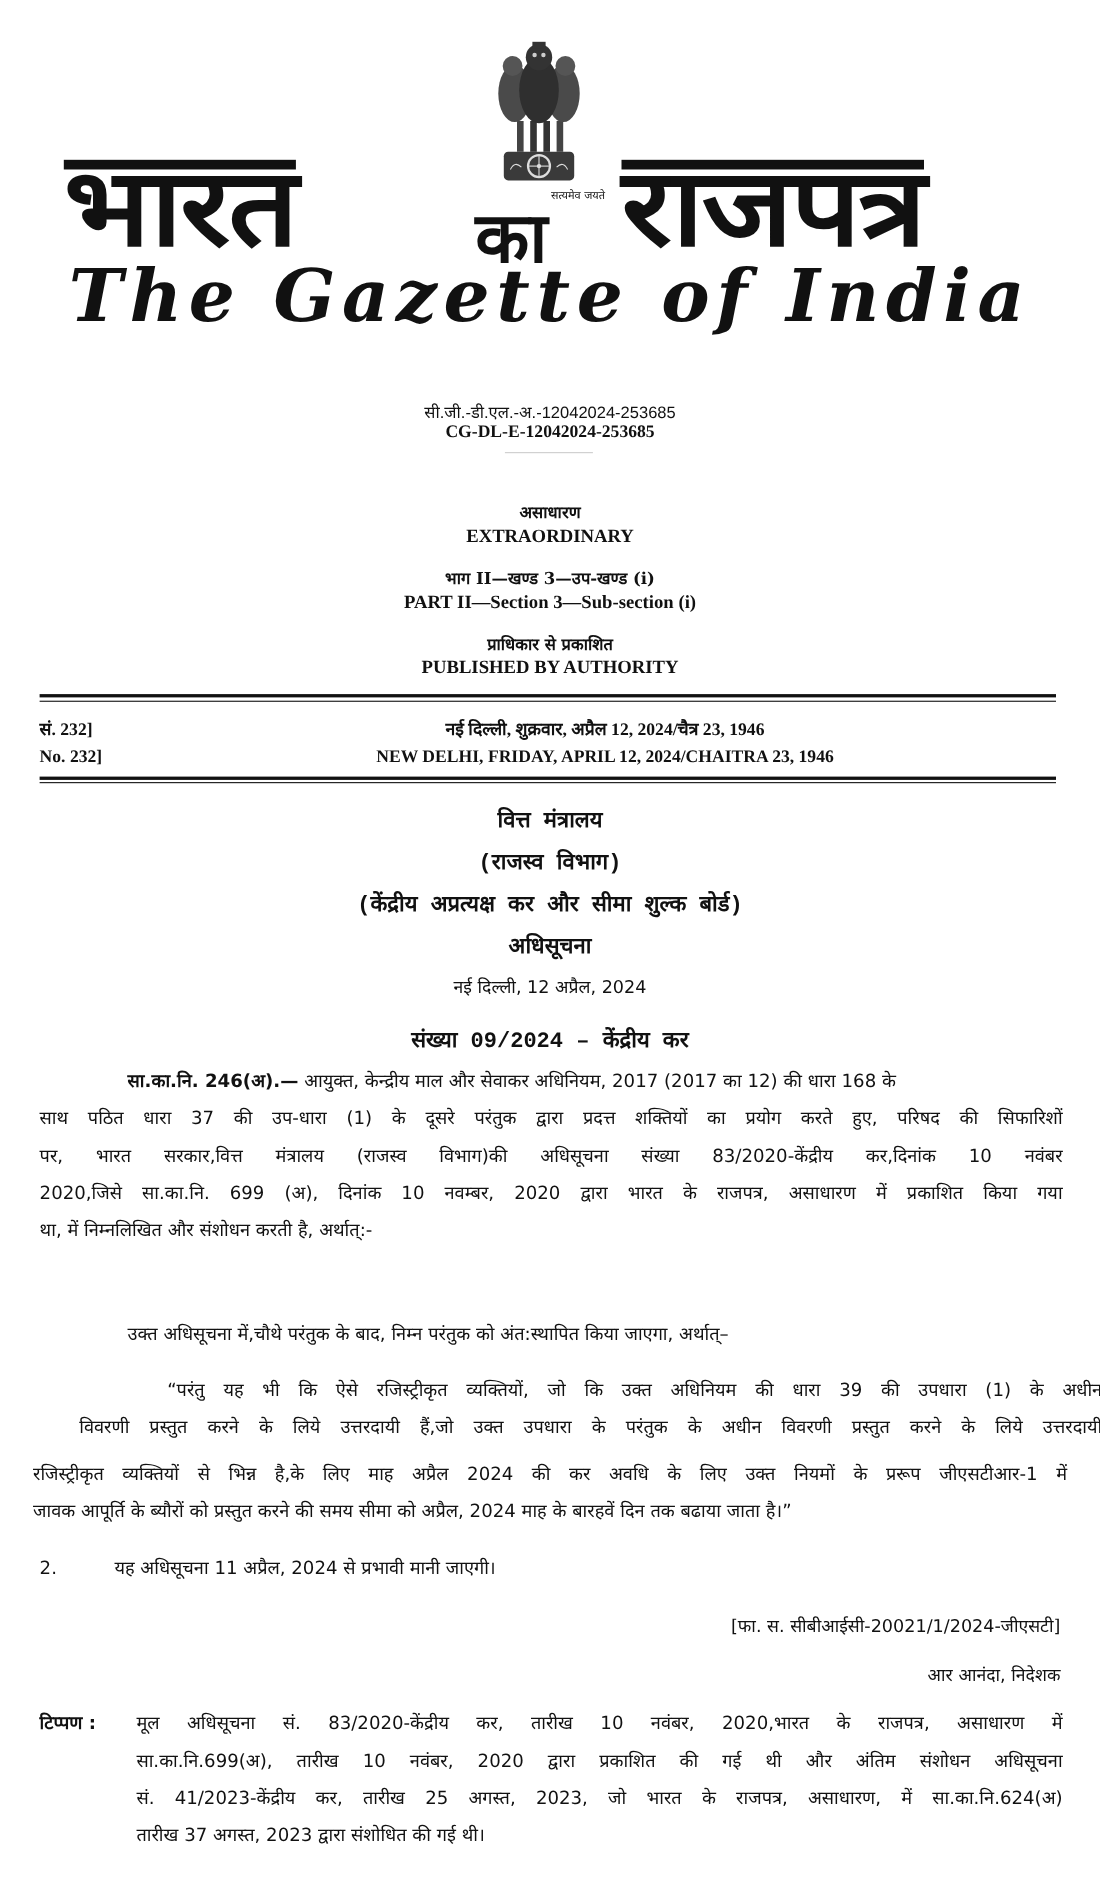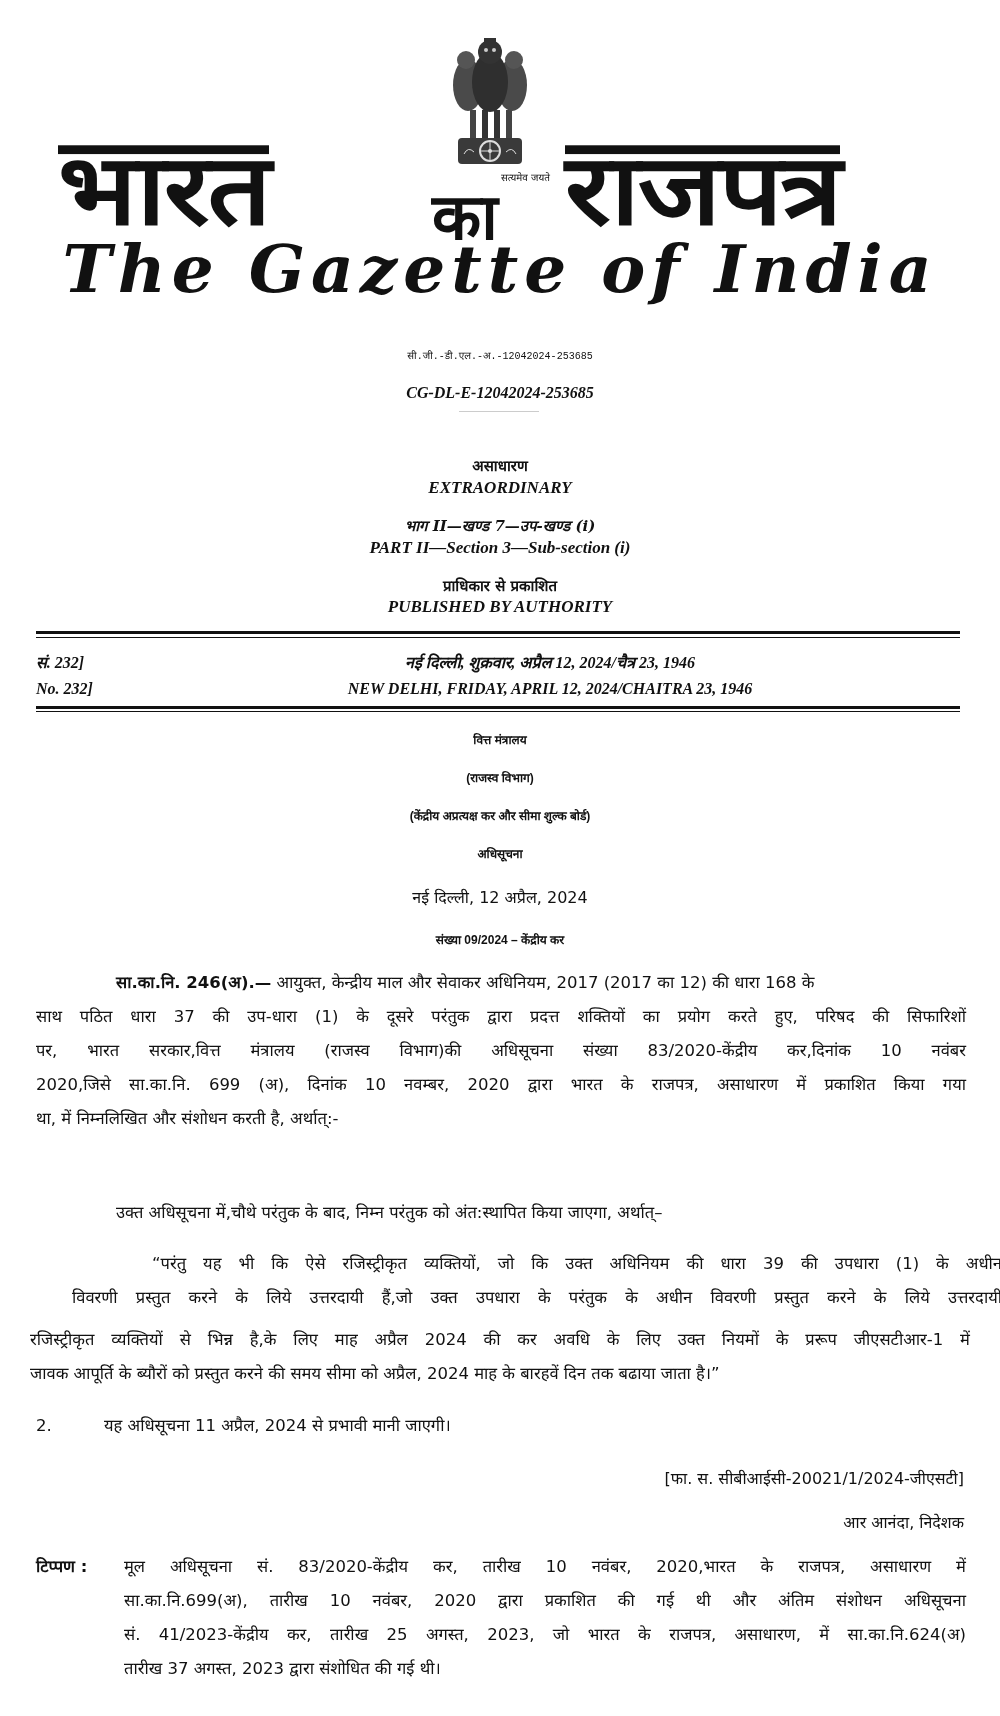--- a/index.html
+++ b/index.html
@@ -10,35 +10,35 @@
   
   .mast-hindi-left { left: 58px; top: 140px; font-family: "DejaVu Sans", sans-serif; font-weight: 900; font-size: 112px; line-height: 1; letter-spacing: -2px; transform: scaleY(0.88); transform-origin: top left; }
   .mast-ka { left: 432px; top: 185px; font-family: "DejaVu Sans", sans-serif; font-weight: 900; font-size: 64px; line-height: 1; }
   .mast-hindi-right { left: 565px; top: 140px; font-family: "DejaVu Sans", sans-serif; font-weight: 900; font-size: 112px; line-height: 1; letter-spacing: -2px; transform: scaleY(0.88); transform-origin: top left; }
   .mast-hindi-left::before, .mast-hindi-right::before { content: ""; position: absolute; left: 0; right: 0; top: 6px; height: 10px; background: #111; }
   .mast-english { left: 55px; top: 236px; width: 890px; text-align: center; font-family: "DejaVu Serif", serif; font-weight: bold; font-style: italic; font-size: 66px; line-height: 1; letter-spacing: 6px; }
 
   .emblem { left: 440px; top: 30px; width: 100px; height: 150px; }
   .emblem-motto { left: 430px; top: 170px; width: 120px; text-align: right; font-family: "DejaVu Sans", sans-serif; font-size: 10px; }
 
-  .serif { font-family: "Liberation Serif", "DejaVu Serif", serif; font-style: italic; }
-  .hi-code { top: 348px; font-family: Liberation Mono, monospace; font-size: 10px; }
+  .serif { font-family: "Liberation Serif", "DejaVu Serif", serif; }
+  .hi-code { top: 364px; font-family: Liberation Sans, sans-serif; font-size: 15px; }
   .en-code { top: 384px; font-size: 16px; font-weight: bold; }
   .faint-line { left: 459px; top: 411px; width: 80px; height: 1px; background: #ccc; }
 
   .hdr-hi { font-family: "DejaVu Serif", serif; font-weight: bold; font-size: 15px; }
   .hdr-en { font-size: 17px; font-weight: bold; }
 
   .rule { left: 36px; width: 924px; height: 3px; background: #111; }
   .rule.thin { height: 1px; }
 
   .issue-no { left: 36px; font-weight: bold; font-size: 16px; }
   .issue-date { left: 200px; width: 700px; text-align: center; font-weight: bold; font-size: 16px; }
 
-  .ministry { font-family: Liberation Sans, sans-serif; font-weight: bold; font-size: 12px; }
+  .ministry { font-family: Liberation Mono, monospace; font-weight: bold; font-size: 20px; }
   .plain16 { font-family: "DejaVu Sans", sans-serif; font-size: 16px; }
 
   .para { left: 36px; width: 930px; font-family: "DejaVu Sans", sans-serif; font-size: 16.5px; line-height: 34px; text-align: justify; }
   .line { display: block; white-space: nowrap; }
   .line.just { text-align: justify; text-align-last: justify; white-space: normal; }
   .indent { padding-left: 80px; }
   .b { font-weight: bold; }
 
   .right { right: 36px; text-align: right; font-family: "DejaVu Sans", sans-serif; font-size: 16px; }
   .note { left: 36px; width: 930px; font-family: "DejaVu Sans", sans-serif; font-size: 16.5px; line-height: 34px; }
@@ -82,21 +82,21 @@
 <div class="abs mast-ka">का</div>
 <div class="abs mast-hindi-right">राजपत्र</div>
 <div class="abs mast-english">The Gazette of India</div>
 
 <div class="abs center hi-code">सी.जी.-डी.एल.-अ.-12042024-253685</div>
 <div class="abs center serif en-code">CG-DL-E-12042024-253685</div>
 <div class="abs faint-line"></div>
 
 <div class="abs center hdr-hi" style="top:455px;">असाधारण</div>
 <div class="abs center serif hdr-en" style="top:478px;">EXTRAORDINARY</div>
-<div class="abs center serif hdr-hi" style="top:515px; font-family:'DejaVu Serif', serif;">भाग II—खण्ड 7—उप-खण्ड (i)</div>
+<div class="abs center serif hdr-hi" style="top:515px; font-family:'DejaVu Serif', serif;">भाग II—खण्ड 3—उप-खण्ड (i)</div>
 <div class="abs center serif hdr-en" style="top:538px;">PART II—Section 3—Sub-section (i)</div>
 <div class="abs center hdr-hi" style="top:575px;">प्राधिकार से प्रकाशित</div>
 <div class="abs center serif hdr-en" style="top:597px;">PUBLISHED BY AUTHORITY</div>
 
 <div class="abs rule" style="top:631px;"></div>
 <div class="abs rule thin" style="top:637px;"></div>
 
 <div class="abs serif issue-no" style="top:651px;">सं.  232]</div>
 <div class="abs serif issue-date" style="top:651px;">नई दिल्ली, शुक्रवार, अप्रैल 12, 2024/चैत्र 23, 1946</div>
 <div class="abs serif issue-no" style="top:680px;">No. 232]</div>

